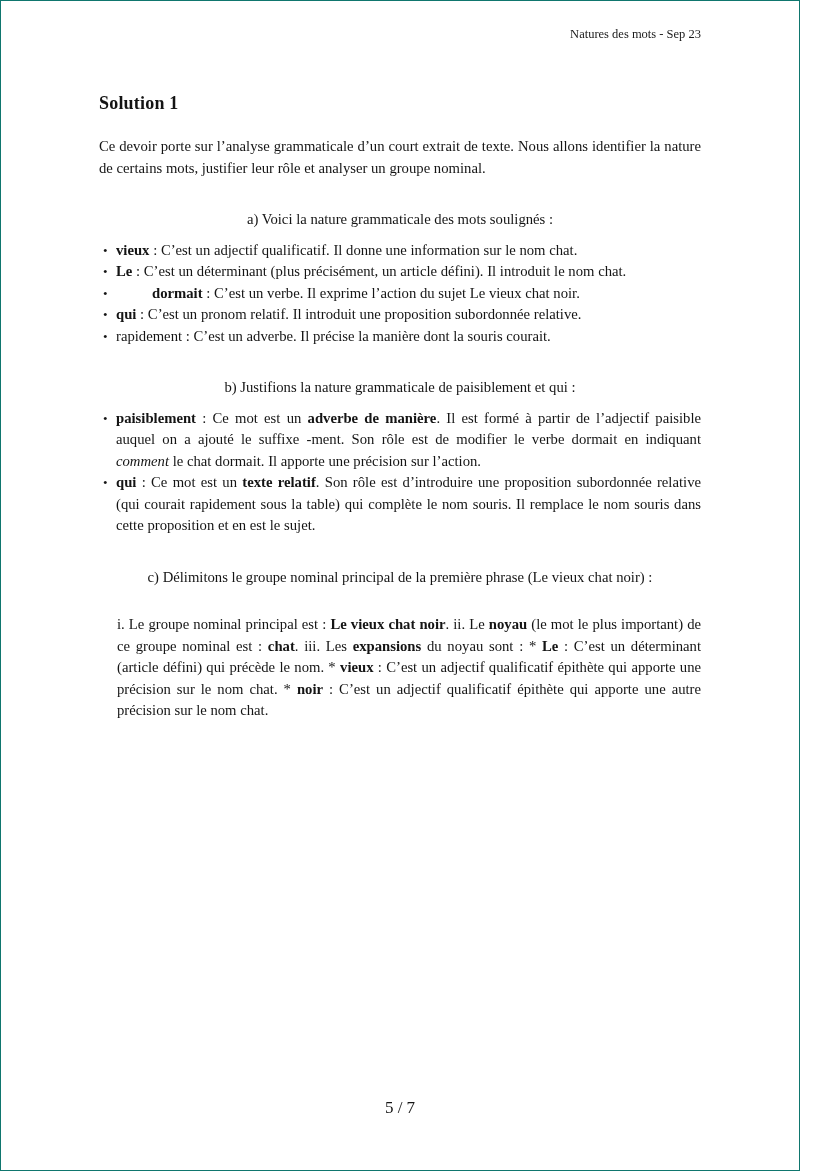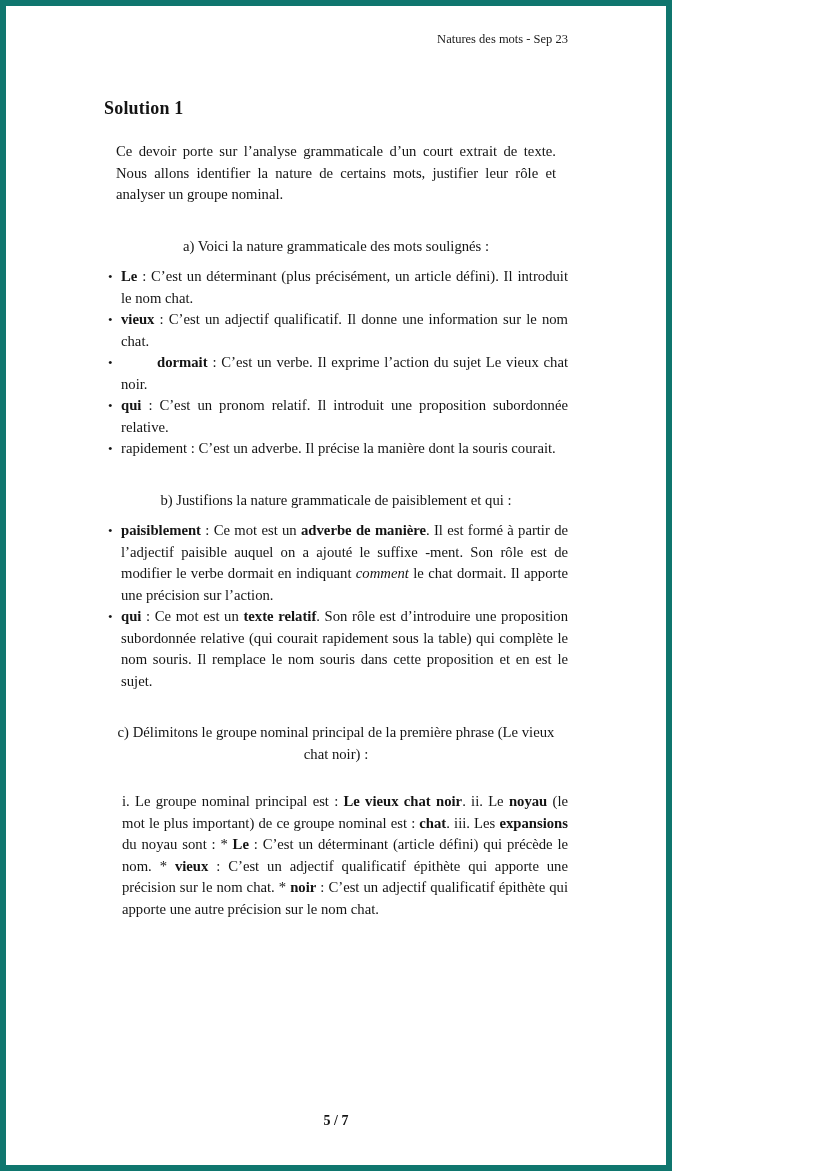--- a/index.html
+++ b/index.html
@@ -1,22 +1,22 @@
 <!DOCTYPE html>
 <html><head>
 <meta charset="utf-8">
 <style>
   html, body { margin: 0; padding: 0; background: #ffffff; }
   .page {
-    width: 672px;
+    width: 800px;
     height: 1171px;
     position: relative;
     background: #ffffff;
     box-sizing: border-box;
-    border: 6px solid #0f766e;
+    border: 1px solid #0f766e;
     font-family: "Liberation Serif", "DejaVu Serif", serif;
     color: #141414;
     overflow: hidden;
   }
   .page-header {
     position: absolute;
     top: 26px;
     right: 98px;
     font-size: 12.5px;
     color: #1a1a1a;
@@ -30,21 +30,21 @@
   .doc-title {
     font-size: 18px;
     font-weight: bold;
     margin: 0 0 22px 0;
     letter-spacing: 0.2px;
   }
   .body-text {
     font-size: 14.7px;
     line-height: 21.5px;
     text-align: justify;
-    margin: 12px;
+    margin: 0;
   }
   .intro { margin-bottom: 30px; }
   .sec-heading { margin-bottom: 9px; text-align: center; }
   ul.bullet-list {
     list-style: none;
     margin: 0 0 30px 0;
     padding: 0 0 0 17px;
   }
   ul.bullet-list li {
     position: relative;
@@ -57,47 +57,46 @@
     position: absolute;
     left: -13px;
     top: 0;
     font-size: 13px;
   }
   .c-paragraph {
     margin: 26px 0 0 18px;
   }
   .page-footer {
     position: absolute;
-    bottom: 36px;
+    bottom: 52px;
     left: 0;
     right: 0;
     text-align: center;
-    font-size: 14px;
-    font-weight: bold;
+    font-size: 17px;
   }
 </style>
 </head>
 <body>
 
 <div class="page">
 
   <div class="page-header">
     <span>Natures des mots - Sep 23</span>
   </div>
 
   <div class="content">
 
     <h1 class="doc-title">Solution 1</h1>
 
     <p class="body-text intro">Ce devoir porte sur l’analyse grammaticale d’un court extrait de texte. Nous allons identifier la nature de certains mots, justifier leur rôle et analyser un groupe nominal.</p>
 
     <p class="body-text sec-heading">a) Voici la nature grammaticale des mots soulignés :</p>
     <ul class="bullet-list">
+      <li><span style="font-weight: bold;">vieux</span><span> : C’est un adjectif qualificatif. Il donne une information sur le nom chat.</span></li>
       <li><span style="font-weight: bold;">Le</span><span> : C’est un déterminant (plus précisément, un article défini). Il introduit le nom chat.</span></li>
-      <li><span style="font-weight: bold;">vieux</span><span> : C’est un adjectif qualificatif. Il donne une information sur le nom chat.</span></li>
       <li><span style="font-weight: bold; margin-left: 36px;">dormait</span><span> : C’est un verbe. Il exprime l’action du sujet Le vieux chat noir.</span></li>
       <li><span style="font-weight: bold;">qui</span><span> : C’est un pronom relatif. Il introduit une proposition subordonnée relative.</span></li>
       <li><span style="font-weight: normal;">rapidement</span><span> : C’est un adverbe. Il précise la manière dont la souris courait.</span></li>
     </ul>
 
     <p class="body-text sec-heading">b) Justifions la nature grammaticale de paisiblement et qui :</p>
     <ul class="bullet-list">
       <li><span style="font-weight: bold;">paisiblement</span><span> : Ce mot est un </span><span style="font-weight: bold;">adverbe de manière</span><span>. Il est formé à partir de l’adjectif paisible auquel on a ajouté le suffixe -ment. Son rôle est de modifier le verbe dormait en indiquant </span><span style="font-style: italic;">comment</span><span> le chat dormait. Il apporte une précision sur l’action.</span></li>
       <li><span style="font-weight: bold;">qui</span><span> : Ce mot est un </span><span style="font-weight: bold;">texte relatif</span><span>. Son rôle est d’introduire une proposition subordonnée relative (qui courait rapidement sous la table) qui complète le nom souris. Il remplace le nom souris dans cette proposition et en est le sujet.</span></li>
     </ul>

